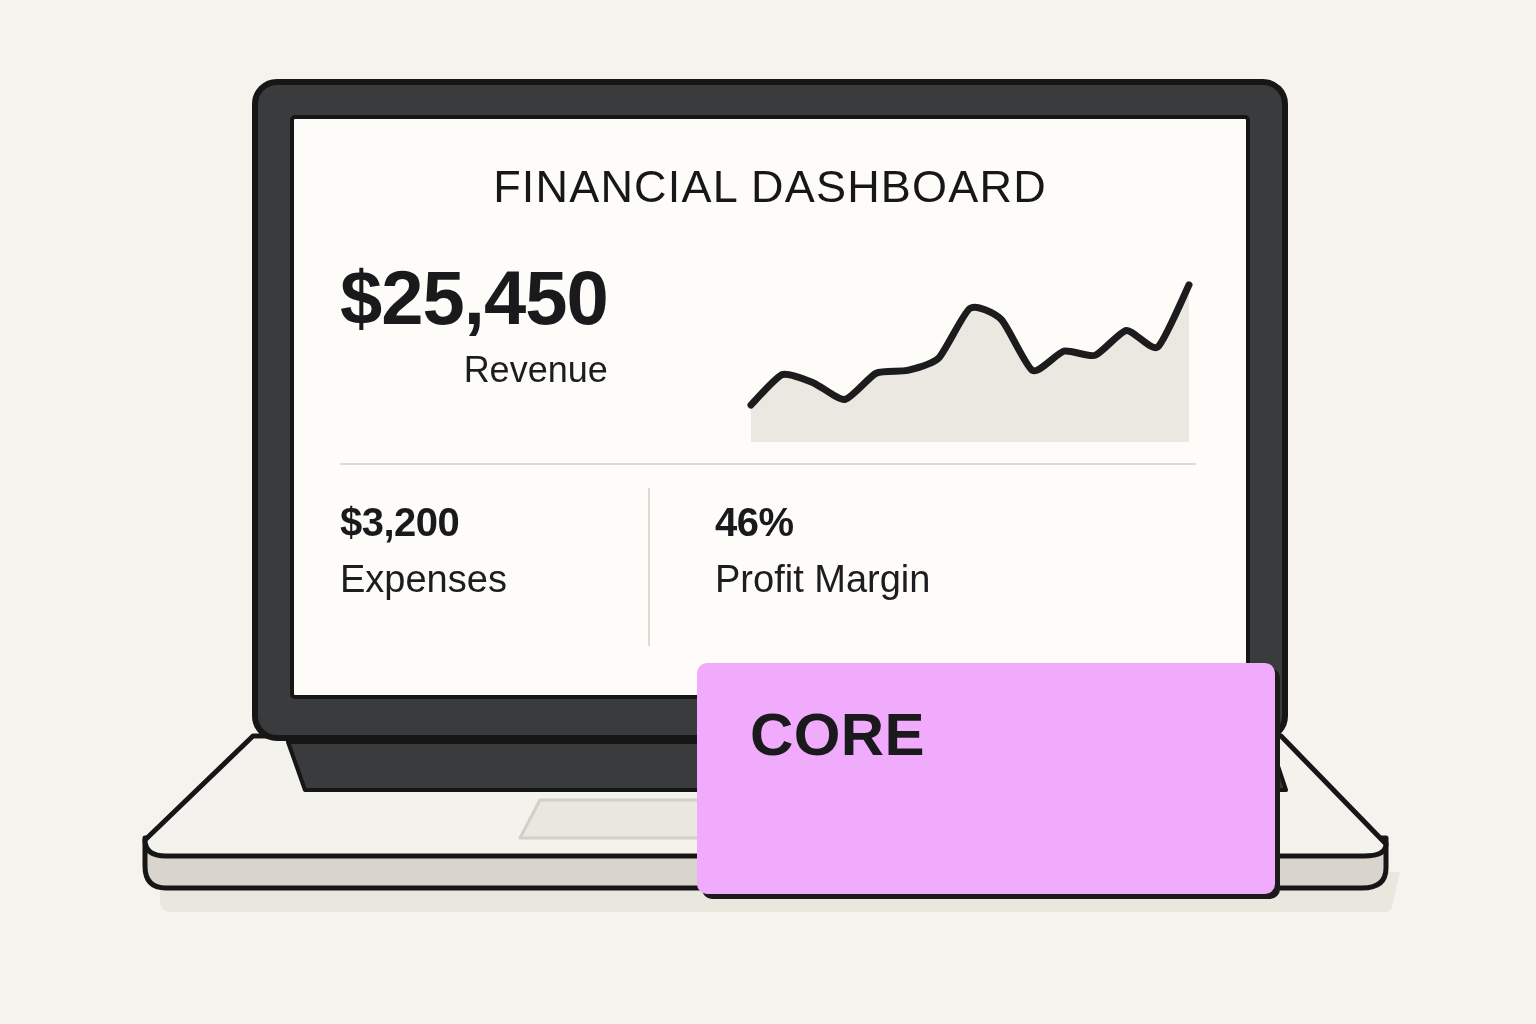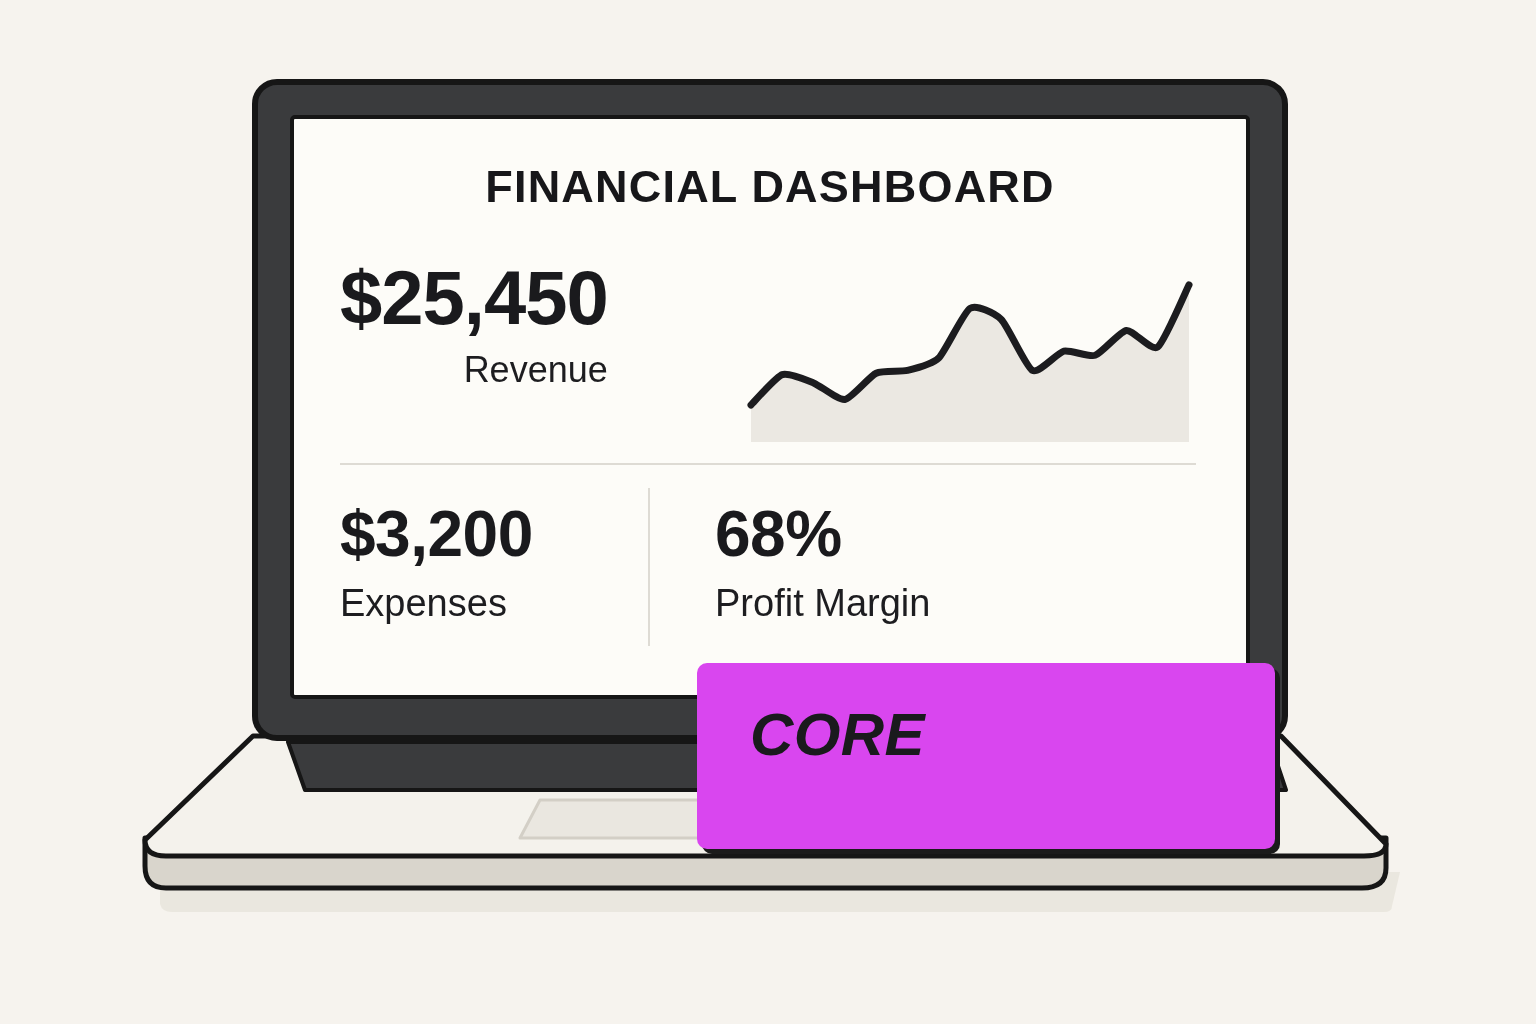--- a/index.html
+++ b/index.html
@@ -38,21 +38,21 @@
     overflow: hidden;
   }
 
   .dash-title {
     position: absolute;
     left: 0;
     top: 44px;
     width: 956px;
     text-align: center;
     font-size: 45px;
-    font-weight: bold;
+    font-weight: normal;
     letter-spacing: 1.2px;
     color: #17171a;
     font-family: "Liberation Sans", sans-serif;
     white-space: nowrap;
   }
 
   .metric-primary {
     position: absolute;
     left: 48px;
     top: 143px;
@@ -111,21 +111,21 @@
     left: 48px;
     top: 385px;
     width: 880px;
     height: 180px;
   }
   .metric-cell { position: absolute; top: 0; }
   .metric-cell.left  { left: 0; }
   .metric-cell.right { left: 375px; }
 
   .metric-cell .value {
-    font-size: 64px;
+    font-size: 40px;
     font-weight: bold;
     color: #1a1a1d;
     line-height: 1;
     letter-spacing: -0.5px;
     font-family: "Liberation Sans", sans-serif;
     white-space: nowrap;
   }
   .metric-cell .label {
     margin-top: 18px;
     font-size: 38px;
@@ -135,26 +135,25 @@
     font-family: "Liberation Sans", sans-serif;
     white-space: nowrap;
   }
 
   
   #core-card {
     position: absolute;
     left: 697px;
     top: 663px;
     width: 578px;
-    height: 186px;
-    background: #d946ef;
+    height: 231px;
+    background: #f0abfc;
     border-radius: 10px;
     box-shadow: 5px 5px 0 0 #1b1b1b;
     z-index: 40;
-    font-style: italic;
   }
   #core-card .card-text {
     position: absolute;
     left: 53px;
     top: 38px;
     font-size: 60px;
     font-weight: bold;
     color: #1a1a1d;
     line-height: 1.14;
     letter-spacing: 0.4px;
@@ -216,21 +215,21 @@
 
     <div class="h-divider"></div>
     <div class="v-divider"></div>
 
     <div class="metric-row">
       <div class="metric-cell left">
         <div class="value">$3,200</div>
         <div class="label">Expenses</div>
       </div>
       <div class="metric-cell right">
-        <div class="value">68%</div>
+        <div class="value">46%</div>
         <div class="label">Profit Margin</div>
       </div>
     </div>
   </div>
 
   <div id="core-card">
     <div class="card-text">
       <span class="card-line">CORE</span>
     </div>
   </div>

